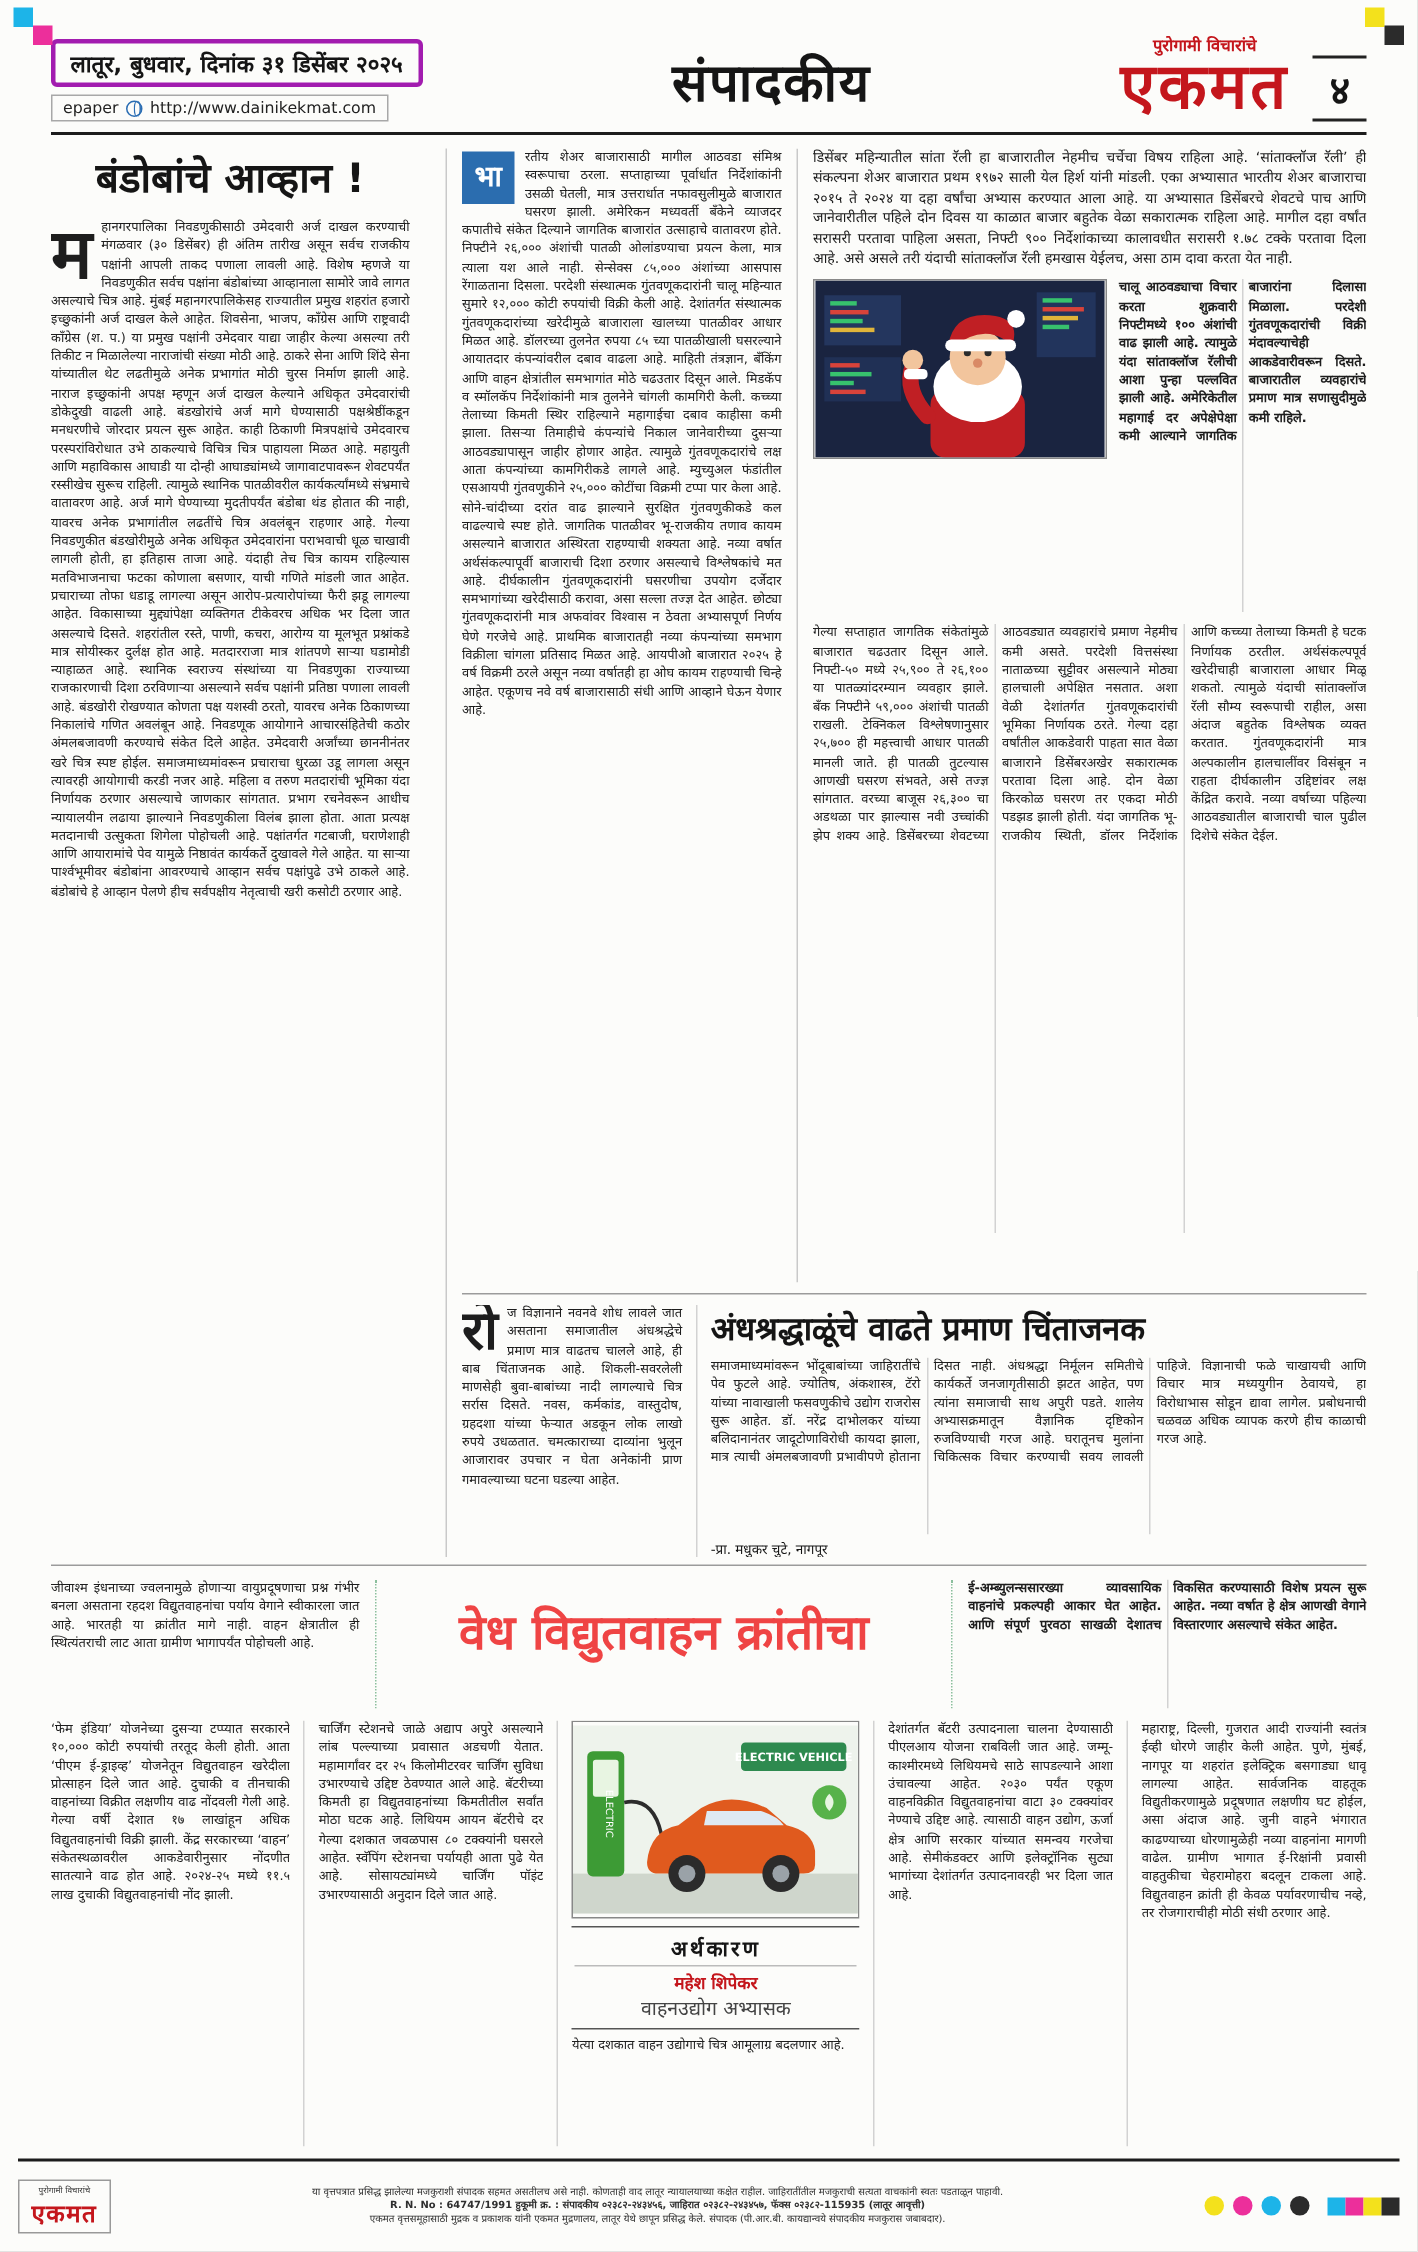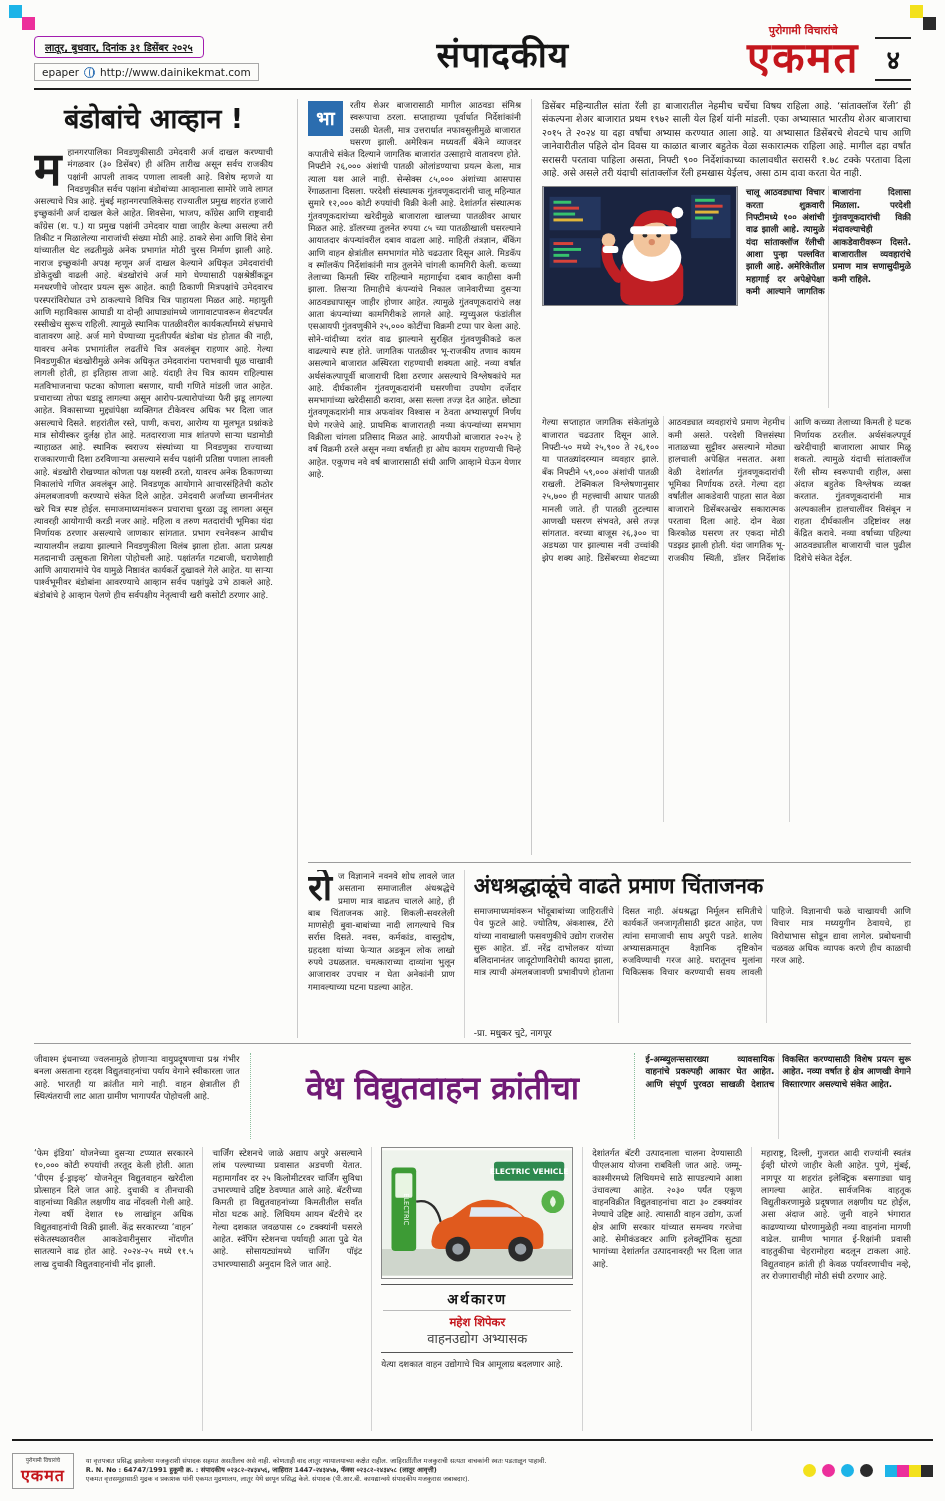--- a/index.html
+++ b/index.html
@@ -9,21 +9,21 @@
 
   
   .mark { position:absolute; width:13px; height:13px; }
   .mk-c { background:#1db4e8; } .mk-m { background:#ec2f9b; } .mk-y { background:#f3e11c; } .mk-k { background:#2b2b2b; }
   .tl1 { left:9px;  top:5px; }  .tl2 { left:22px; top:17px; }
   .tr1 { right:22px; top:5px; } .tr2 { right:9px; top:17px; }
 
   
   header { margin:22px 34px 0; padding-bottom:7px; border-bottom:2px solid #1c1c1c;
            display:flex; justify-content:space-between; align-items:flex-end; }
-  .datebox { border:1px solid #a21caf; border-radius:4px; padding:3px 10px; font-size:10px; font-weight:bold; display:inline-block;text-decoration:underline; }
+  .datebox { border:3px solid #a21caf; border-radius:4px; padding:3px 10px; font-size:15px; font-weight:bold; display:inline-block; }
   .epaper { margin-top:5px; border:1px solid #a8a8a8; display:inline-flex; align-items:center; gap:5px; padding:2px 7px; font-size:10.5px; color:#222; }
   .globe { display:inline-block; width:11px; height:11px; border:1.5px solid #2a6db3; border-radius:50%; position:relative; }
   .globe:before { content:""; position:absolute; left:4px; top:-1px; bottom:-1px; width:3px; border-left:1px solid #2a6db3; border-right:1px solid #2a6db3; border-radius:50%; }
   .section-title { font-size:35px; font-weight:800; letter-spacing:1px; padding-bottom:4px; }
   .hdr-right { display:flex; align-items:flex-end; gap:16px; }
   .masthead { text-align:center; padding-bottom:2px; }
   .tagline { font-size:11px; font-weight:bold; color:#c4161c; }
   .brand { font-size:42px; line-height:42px; font-weight:800; color:#c4161c; letter-spacing:2px; }
   .pageno { font-size:26px; font-weight:bold; border-top:2px solid #222; border-bottom:2px solid #222; padding:2px 11px; }
 
@@ -66,39 +66,39 @@
   .h-super { font-size:21.5px; font-weight:800; margin-bottom:6px; }
   .super-left { width:26%; padding-right:9px; border-right:1px solid #d2d2d2; overflow:hidden; }
   .super-right { flex:1; padding-left:9px; overflow:hidden; }
   .super-cols { height:118px; overflow:hidden; }
   .signature { font-size:9px; font-weight:400; text-align:left; margin-top:3px; }
 
   .art-ev { border-top:1px solid #9b9b9b; margin-top:5px; padding-top:9px; height:392px; overflow:hidden; }
   .ev-row1 { display:flex; gap:10px; height:86px; overflow:hidden; }
   .ev-intro { width:24%; }
   .ev-headline-wrap { width:45%; text-align:center; border-left:1px dotted #8bbf9d; border-right:1px dotted #8bbf9d; padding:12px 8px 0; }
-  .h-ev { font-size:32px; font-weight:800; color:#701a75; }
+  .h-ev { font-size:32px; font-weight:800; color:#ef4444; }
   .ev-topright { width:31%; }
   .ev-row2 { display:flex; gap:9px; margin-top:8px; height:284px; overflow:hidden; }
   .ev-col { width:19%; overflow:hidden; }
   .ev-col + .ev-col { border-left:1px solid #d2d2d2; padding-left:9px; }
   .ev-col-img { width:24%; }
   .econ-box { border-top:1px solid #555; border-bottom:1px solid #555; text-align:center; padding:4px 2px 5px; margin-top:5px; }
   .econ-kicker { font-size:14px; font-weight:800; letter-spacing:2px; border-bottom:1px solid #bbb; padding-bottom:2px; margin-bottom:3px; }
   .econ-name { font-size:11.5px; font-weight:800; color:#c4161c; }
   .econ-role { font-size:13px; color:#444; }
 
   
   footer { position:absolute; left:12px; right:12px; bottom:6px; border-top:2px solid #1c1c1c; padding-top:5px;
            display:flex; align-items:center; gap:12px; height:56px; }
   .foot-logo { border:1px solid #999; text-align:center; padding:2px 8px; }
   .foot-logo .small { font-size:5.5px; color:#333; }
   .foot-logo .name { font-size:16px; font-weight:800; color:#c4161c; letter-spacing:1px; }
   .foot-text { flex:1; }
-  .foot-line { font-size:6.6px; line-height:9px; color:#2e2e2e; }
+  .foot-line { font-size:6.6px; line-height:9px; color:#2e2e2e;text-align:center; }
   .foot-line b { font-weight:800; }
   .dotrow { display:flex; gap:6px; align-items:center; }
   .dot { width:13px; height:13px; border-radius:50%; }
   .sqrow { display:flex; }
   .sq { width:12px; height:12px; }
 
   svg text { font-family:"DejaVu Sans","Liberation Sans",sans-serif; }
 </style>
 </head>
 <body>
@@ -260,21 +260,21 @@
     </article>
   </main>
 
   <footer>
     <div class="foot-logo">
       <div class="small">पुरोगामी विचारांचे</div>
       <div class="name">एकमत</div>
     </div>
     <div class="foot-text">
       <div class="foot-line">या वृत्तपत्रात प्रसिद्ध झालेल्या मजकुराशी संपादक सहमत असतीलच असे नाही. कोणताही वाद लातूर न्यायालयाच्या कक्षेत राहील. जाहिरातींतील मजकुराची सत्यता वाचकांनी स्वतः पडताळून पाहावी.</div>
-      <div class="foot-line"><b>R. N. No : 64747/1991 हुकूमी क्र. : संपादकीय ०२३८२-२४३४५६, जाहिरात 1447-२४३४५७, फॅक्स ०२३८२-२४३४५८ (लातूर आवृत्ती)</b></div>
+      <div class="foot-line"><b>R. N. No : 64747/1991 हुकूमी क्र. : संपादकीय ०२३८२-२४३४५६, जाहिरात ०२३८२-२४३४५७, फॅक्स ०२३८२-115935 (लातूर आवृत्ती)</b></div>
       <div class="foot-line">एकमत वृत्तसमूहासाठी मुद्रक व प्रकाशक यांनी एकमत मुद्रणालय, लातूर येथे छापून प्रसिद्ध केले. संपादक (पी.आर.बी. कायद्यान्वये संपादकीय मजकुरास जबाबदार).</div>
     </div>
     <div class="dotrow">
       <span class="dot" style="background:#f3e11c"></span>
       <span class="dot" style="background:#ec2f9b"></span>
       <span class="dot" style="background:#1db4e8"></span>
       <span class="dot" style="background:#2b2b2b"></span>
     </div>
     <div class="sqrow">
       <span class="sq" style="background:#1db4e8"></span>

